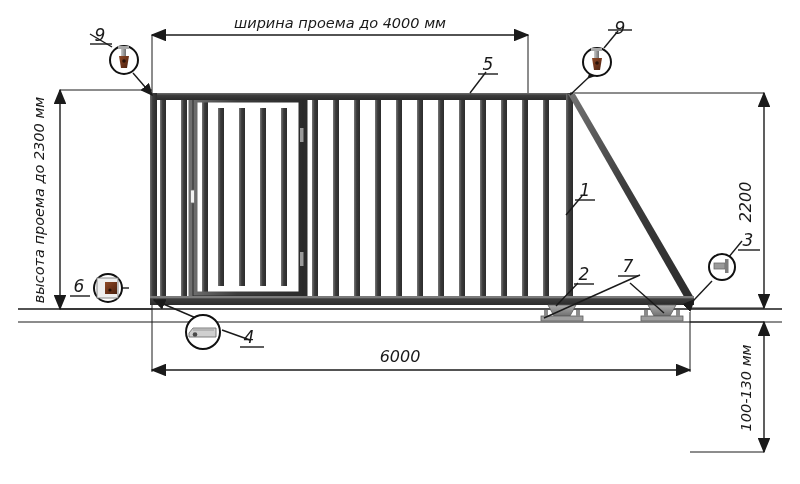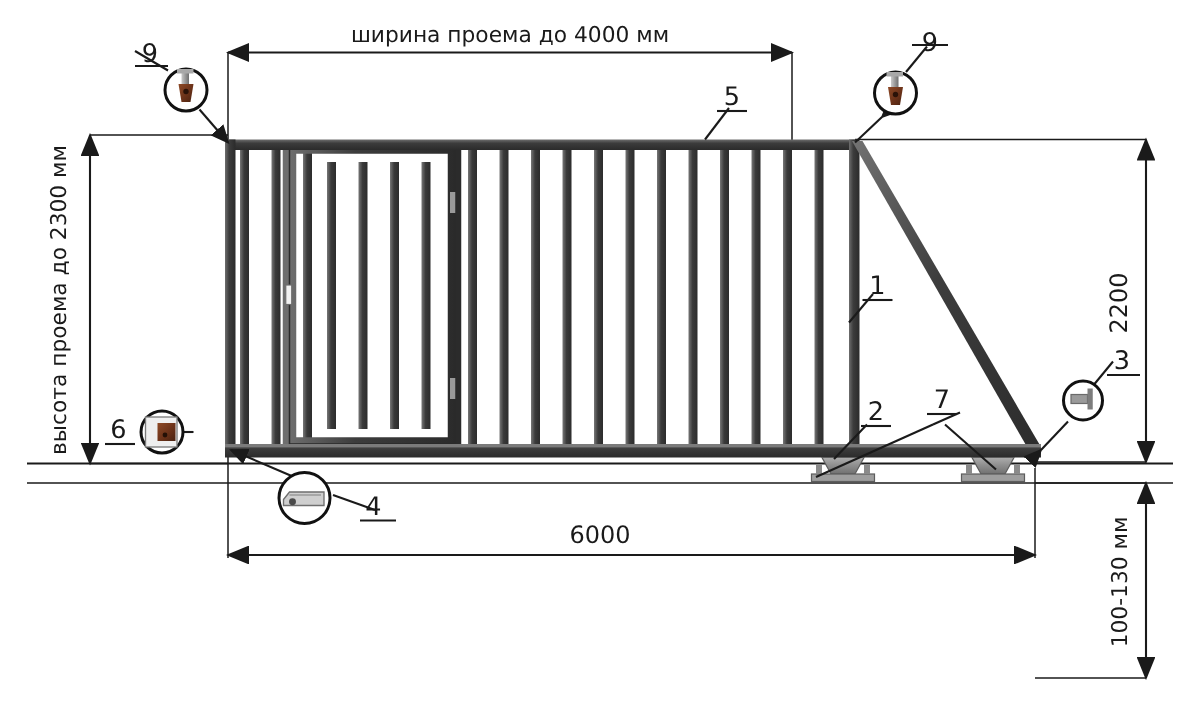--- a/index.html
+++ b/index.html
@@ -1,20 +1,20 @@
 <!DOCTYPE html>
 <html><head>
 <meta charset="utf-8">
 <style>
   html,body{margin:0;padding:0;background:#ffffff;}
   body{
     font-family:"DejaVu Sans","Liberation Sans",sans-serif;
     width:800px;height:484px;overflow:hidden;position:relative;
   }
-  #stage{position:relative;width:800px;height:400px;background:#f97316;}
+  #stage{position:relative;width:800px;height:400px;background:#f97316;font-style:italic;}
   svg{display:block;}
   .lbl{
     font-family:"DejaVu Sans","Liberation Sans",sans-serif;
     fill:#1a1a1a;
   }
 </style>
 </head>
 <body>
 
 <div id="stage">

